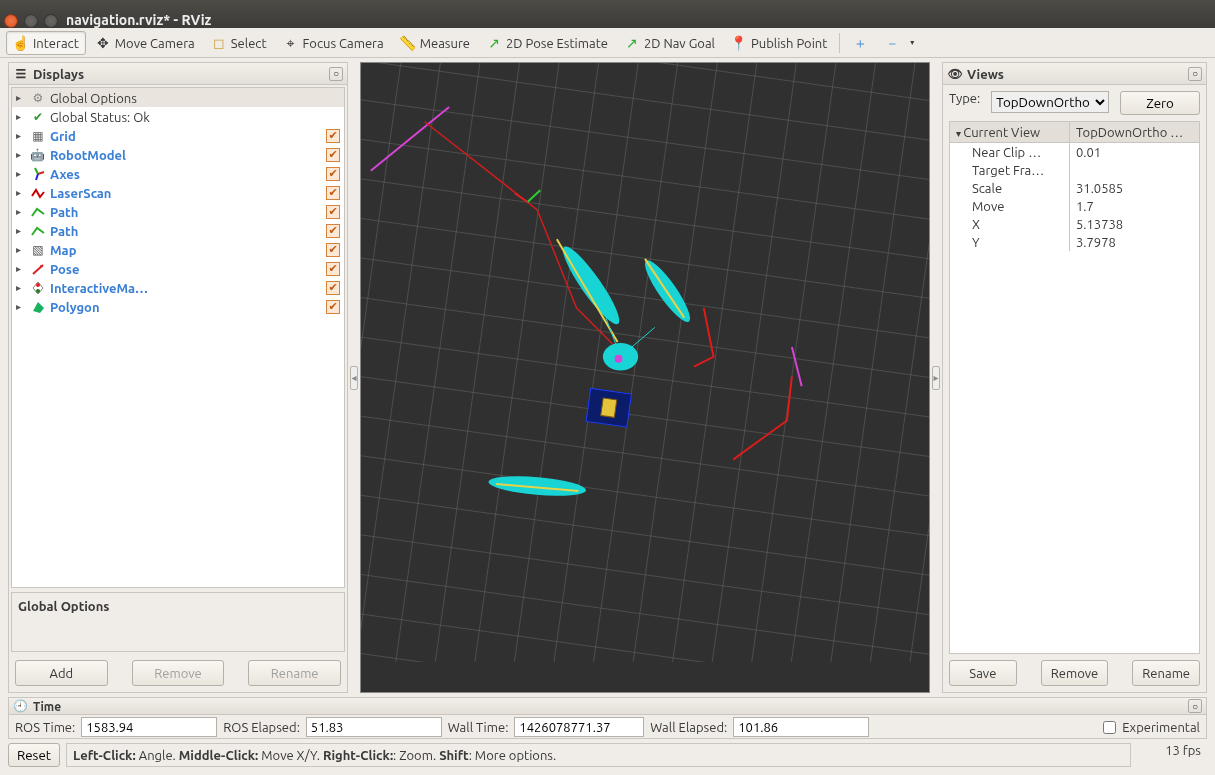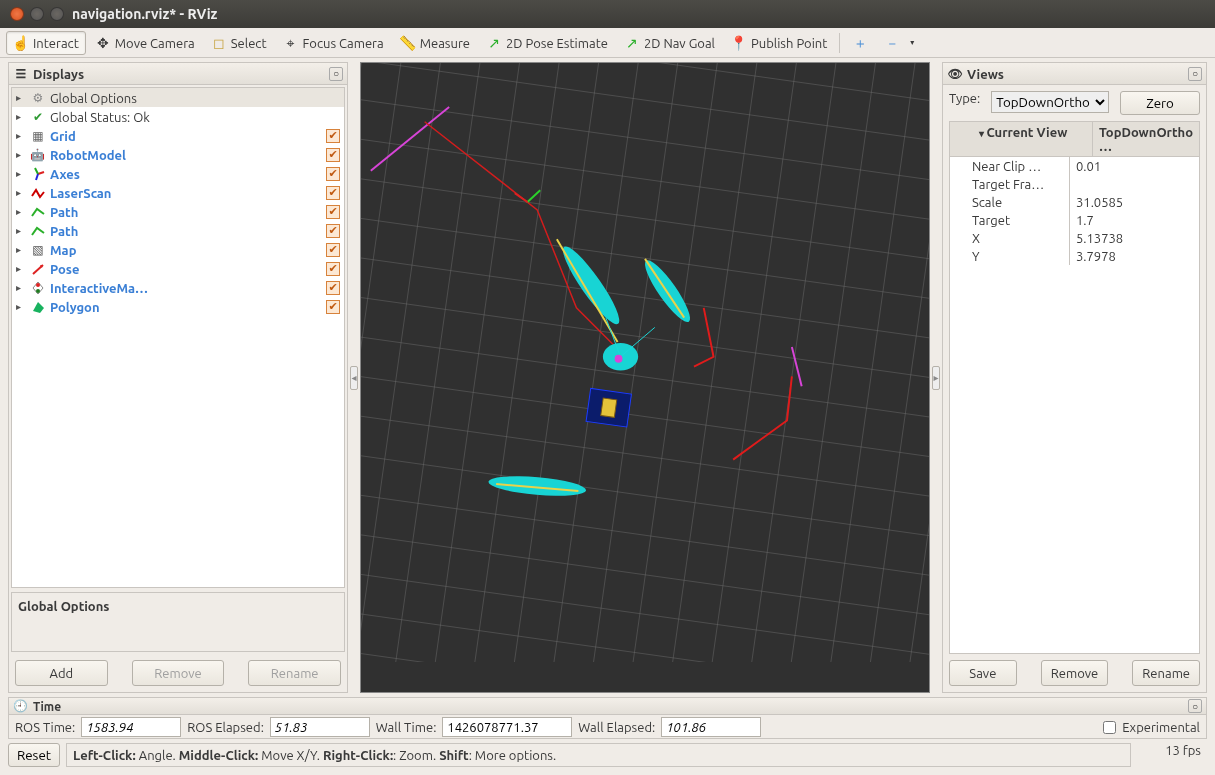--- a/index.html
+++ b/index.html
@@ -1,19 +1,19 @@
 <!DOCTYPE html>
 <html><head>
 <meta charset="utf-8">
 <style>
   * { box-sizing: border-box; margin: 0; padding: 0; font-family: "Ubuntu", "Liberation Sans", sans-serif; }
   body { width: 1215px; height: 775px; background: #f0ece7; font-size: 13px; color: #3a3a3a; overflow: hidden; }
 
   
-  .titlebar { height: 28px; background: linear-gradient(#4c4b46, #3c3b37); display: flex; align-items: center; padding: 0 10px; gap: 8px; }
+  .titlebar { height: 28px; background: linear-gradient(#4c4b46, #3c3b37); display: flex; align-items: flex-end; padding: 0 4px; gap: 8px; }
   .window-controls { display: flex; gap: 6px; }
   .win-btn { width: 14px; height: 14px; border-radius: 50%; border: 1px solid rgba(0,0,0,.4); }
   .win-close { background: radial-gradient(#f07746,#d95220); }
   .win-min   { background: radial-gradient(#6b6762,#555); }
   .win-max   { background: radial-gradient(#6b6762,#555); }
   .titlebar .title { color: #eee; font-weight: bold; font-size: 14px; }
 
   
   .toolbar { height: 30px; background: #efebe7; border-bottom: 1px solid #c9c5c0; display: flex; align-items: center; gap: 2px; padding: 3px 6px; }
   .toolbtn { display: flex; align-items: center; gap: 4px; padding: 2px 6px; height: 24px; border: 1px solid transparent; border-radius: 3px; cursor: default; }
@@ -53,34 +53,34 @@
   .scene { width: 100%; height: 100%; background: #303030; position: relative; border: 1px solid #888; }
   .scene svg { position: absolute; inset: 0; }
 
   
   .views { width: 265px; margin: 4px 8px 4px 0; }
   .views-body { display: flex; flex-direction: column; flex: 1; }
   .type-row { display: flex; align-items: flex-start; gap: 11px; padding: 6px; }
   .type-row select { flex: 1; height: 22px; border: 1px solid #b5b1a9; }
   .zero-btn { width: 80px; height: 24px; border: 1px solid #b5b1a9; border-radius: 3px; background: linear-gradient(#f9f6f0,#eae6de); }
   .view-table { flex: 1; background: #fff; border: 1px solid #c9c5c0; margin: 0 6px; font-size: 13px; }
-  .vt-head { display: flex; background: #e3dfd8; border-bottom: 1px solid #c9c5c0; font-weight: bold; padding-left: 23px; }
+  .vt-head { display: flex; background: #e3dfd8; border-bottom: 1px solid #c9c5c0; font-weight: normal; }
   .vt-head div { padding: 3px 6px; }
   .vt-c1 { width: 120px; border-right: 1px solid #c9c5c0; }
   .vt-c2 { flex: 1; }
   .vt-row { display: flex; }
   .vt-row div { padding: 2px 6px; }
 
   
   .timepanel { height: 42px; margin: 0 8px; border: 1px solid #c9c5c0; background: #f0ece7; display: flex; flex-direction: column; }
   .time-header { height: 18px; background: linear-gradient(#f3efe9,#e3dfd8); border-bottom: 1px solid #c9c5c0; display: flex; align-items: center; padding: 0 4px; gap: 4px; font-weight: bold; font-size: 12px; }
   .time-body { flex: 1; display: flex; align-items: center; gap: 6px; padding: 2px 6px; }
   .time-body label { font-size: 13px; }
   .time-body input[type=text] { height: 20px; border: 1px solid #b5b1a9; padding: 0 4px; font-size: 13px; }
-  .w120 { width: 100px; font-style: italic; }
+  .w120 { width: 136px; }
   .w130 { width: 130px; }
 
   
   .statusbar { height: 32px; margin: 4px 8px 0; display: flex; align-items: flex-start; gap: 6px; }
   .statusbar .reset { width: 52px; height: 24px; border: 1px solid #b5b1a9; border-radius: 3px; background: linear-gradient(#f9f6f0,#eae6de); }
   .statusbar .hints { flex: 1; border: 1px solid #c9c5c0; padding: 4px 6px; background: #f0ece7; }
   .statusbar .fps { width: 70px; text-align: right; padding-right: 6px; }
   .statusbar b { font-weight: bold; }
 </style>
 </head>
@@ -352,21 +352,21 @@
             </div>
             <div class="vt-row">
               <div class="vt-c1" style="padding-left:22px">Target Fra…</div>
               <div class="vt-c2"><fixed frame=""></fixed></div>
             </div>
             <div class="vt-row">
               <div class="vt-c1" style="padding-left:22px">Scale</div>
               <div class="vt-c2">31.0585</div>
             </div>
             <div class="vt-row">
-              <div class="vt-c1" style="padding-left:22px">Target</div>
+              <div class="vt-c1" style="padding-left:22px">Move</div>
               <div class="vt-c2">1.7</div>
             </div>
             <div class="vt-row">
               <div class="vt-c1" style="padding-left:22px">X</div>
               <div class="vt-c2">5.13738</div>
             </div>
             <div class="vt-row">
               <div class="vt-c1" style="padding-left:22px">Y</div>
               <div class="vt-c2">3.7978</div>
             </div>

